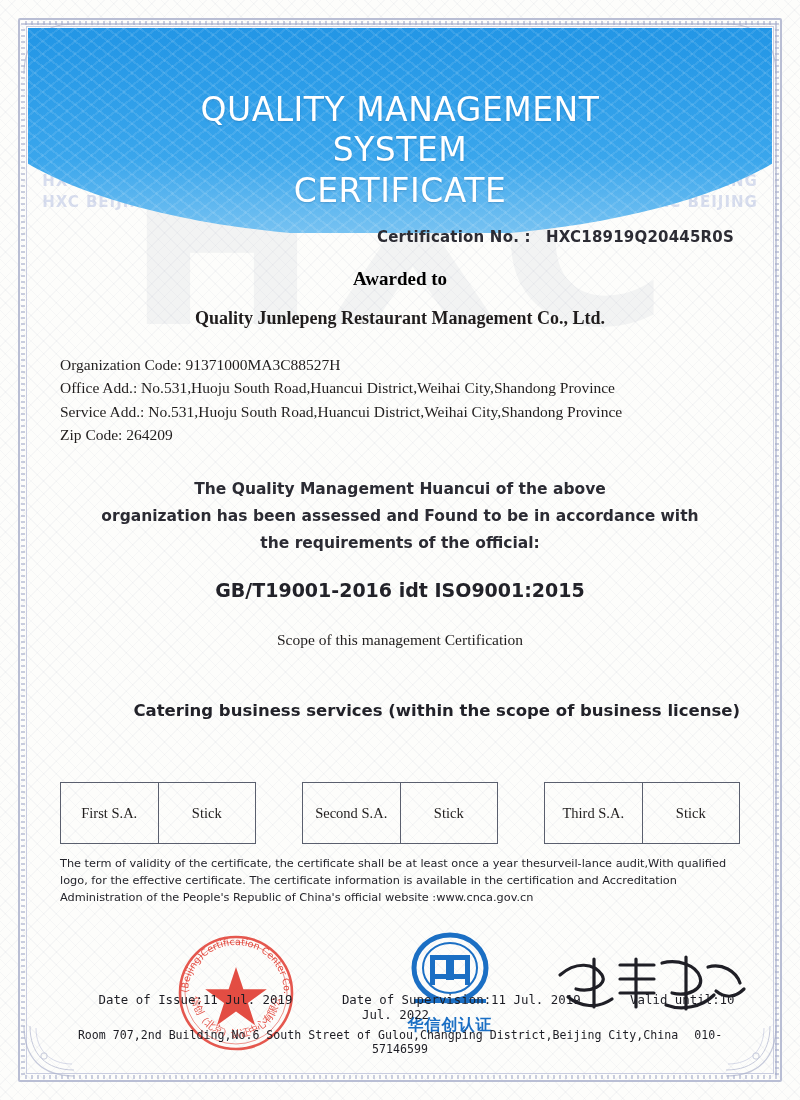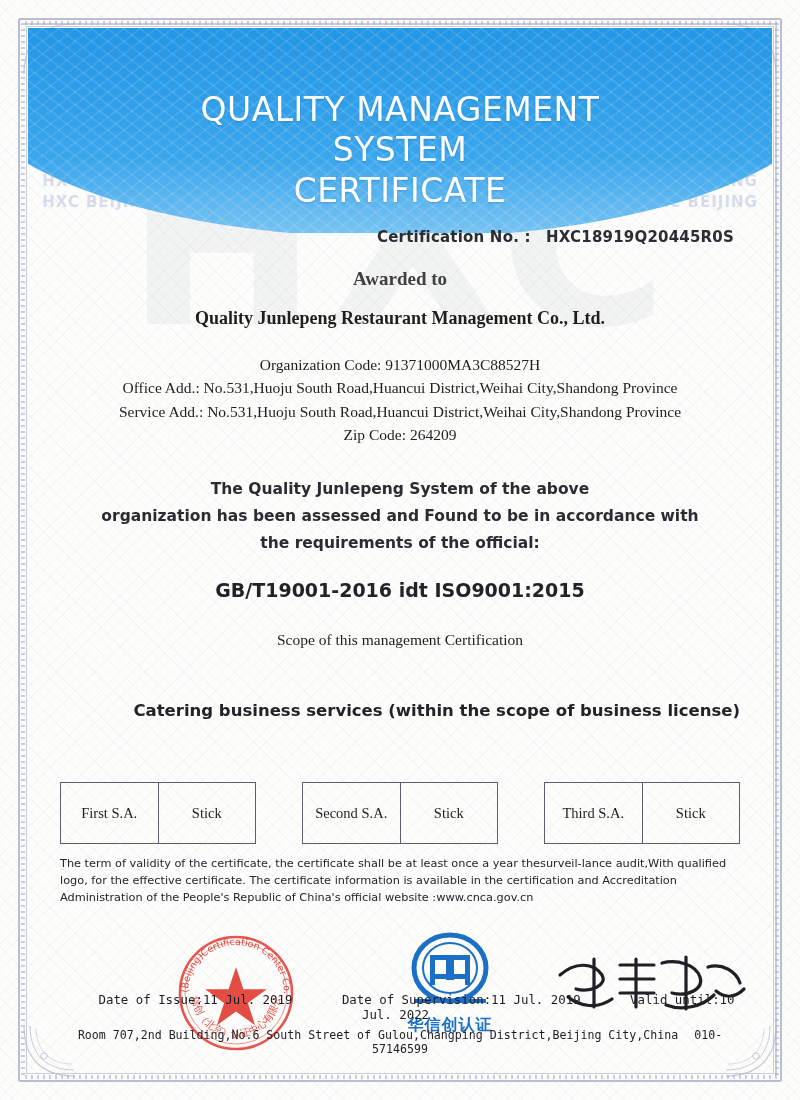--- a/index.html
+++ b/index.html
@@ -160,33 +160,32 @@
   }
   .cert-no .label { font-weight: bold; }
   .cert-no .value { margin-left: 10px; }
 
   .awarded {
     text-align: center;
     font-family: "Liberation Serif", serif;
     font-weight: bold;
     font-size: 19px;
     margin-top: 22px;
-    color: #404040;
+    color: #000000;
   }
   .company {
     text-align: center;
     font-family: "Liberation Serif", serif;
     font-weight: bold;
     font-size: 18px;
     margin-top: 18px;
     color: #201d1d;
   }
 
   .addr-block {
-    text-align: center;
     font-family: "Liberation Serif", serif;
     font-size: 15.5px;
     line-height: 1.5;
     margin-top: 24px;
     color: #201d1d;
   }
 
   .statement {
     text-align: center;
     font-family: "DejaVu Sans", sans-serif;
@@ -383,21 +382,21 @@
     <div class="company">Quality Junlepeng Restaurant Management Co., Ltd.</div>
 
     <div class="addr-block">
       <div>Organization Code: 91371000MA3C88527H</div>
       <div>Office Add.: No.531,Huoju South Road,Huancui District,Weihai City,Shandong Province</div>
       <div>Service Add.: No.531,Huoju South Road,Huancui District,Weihai City,Shandong Province</div>
       <div>Zip Code: 264209</div>
     </div>
 
     <div class="statement">
-      <div>The Quality Junlepeng System of the above</div>
+      <div>The Quality Management Huancui of the above</div>
       <div>organization has been assessed and Found to be in accordance with</div>
       <div>the requirements of the official:</div>
     </div>
 
     <div class="standard">GB/T19001-2016 idt ISO9001:2015</div>
 
     <div class="scope-label">Scope of this management Certification</div>
     <div class="scope-value">Catering business services (within the scope of business license)</div>
 
     <div class="sa-row">

